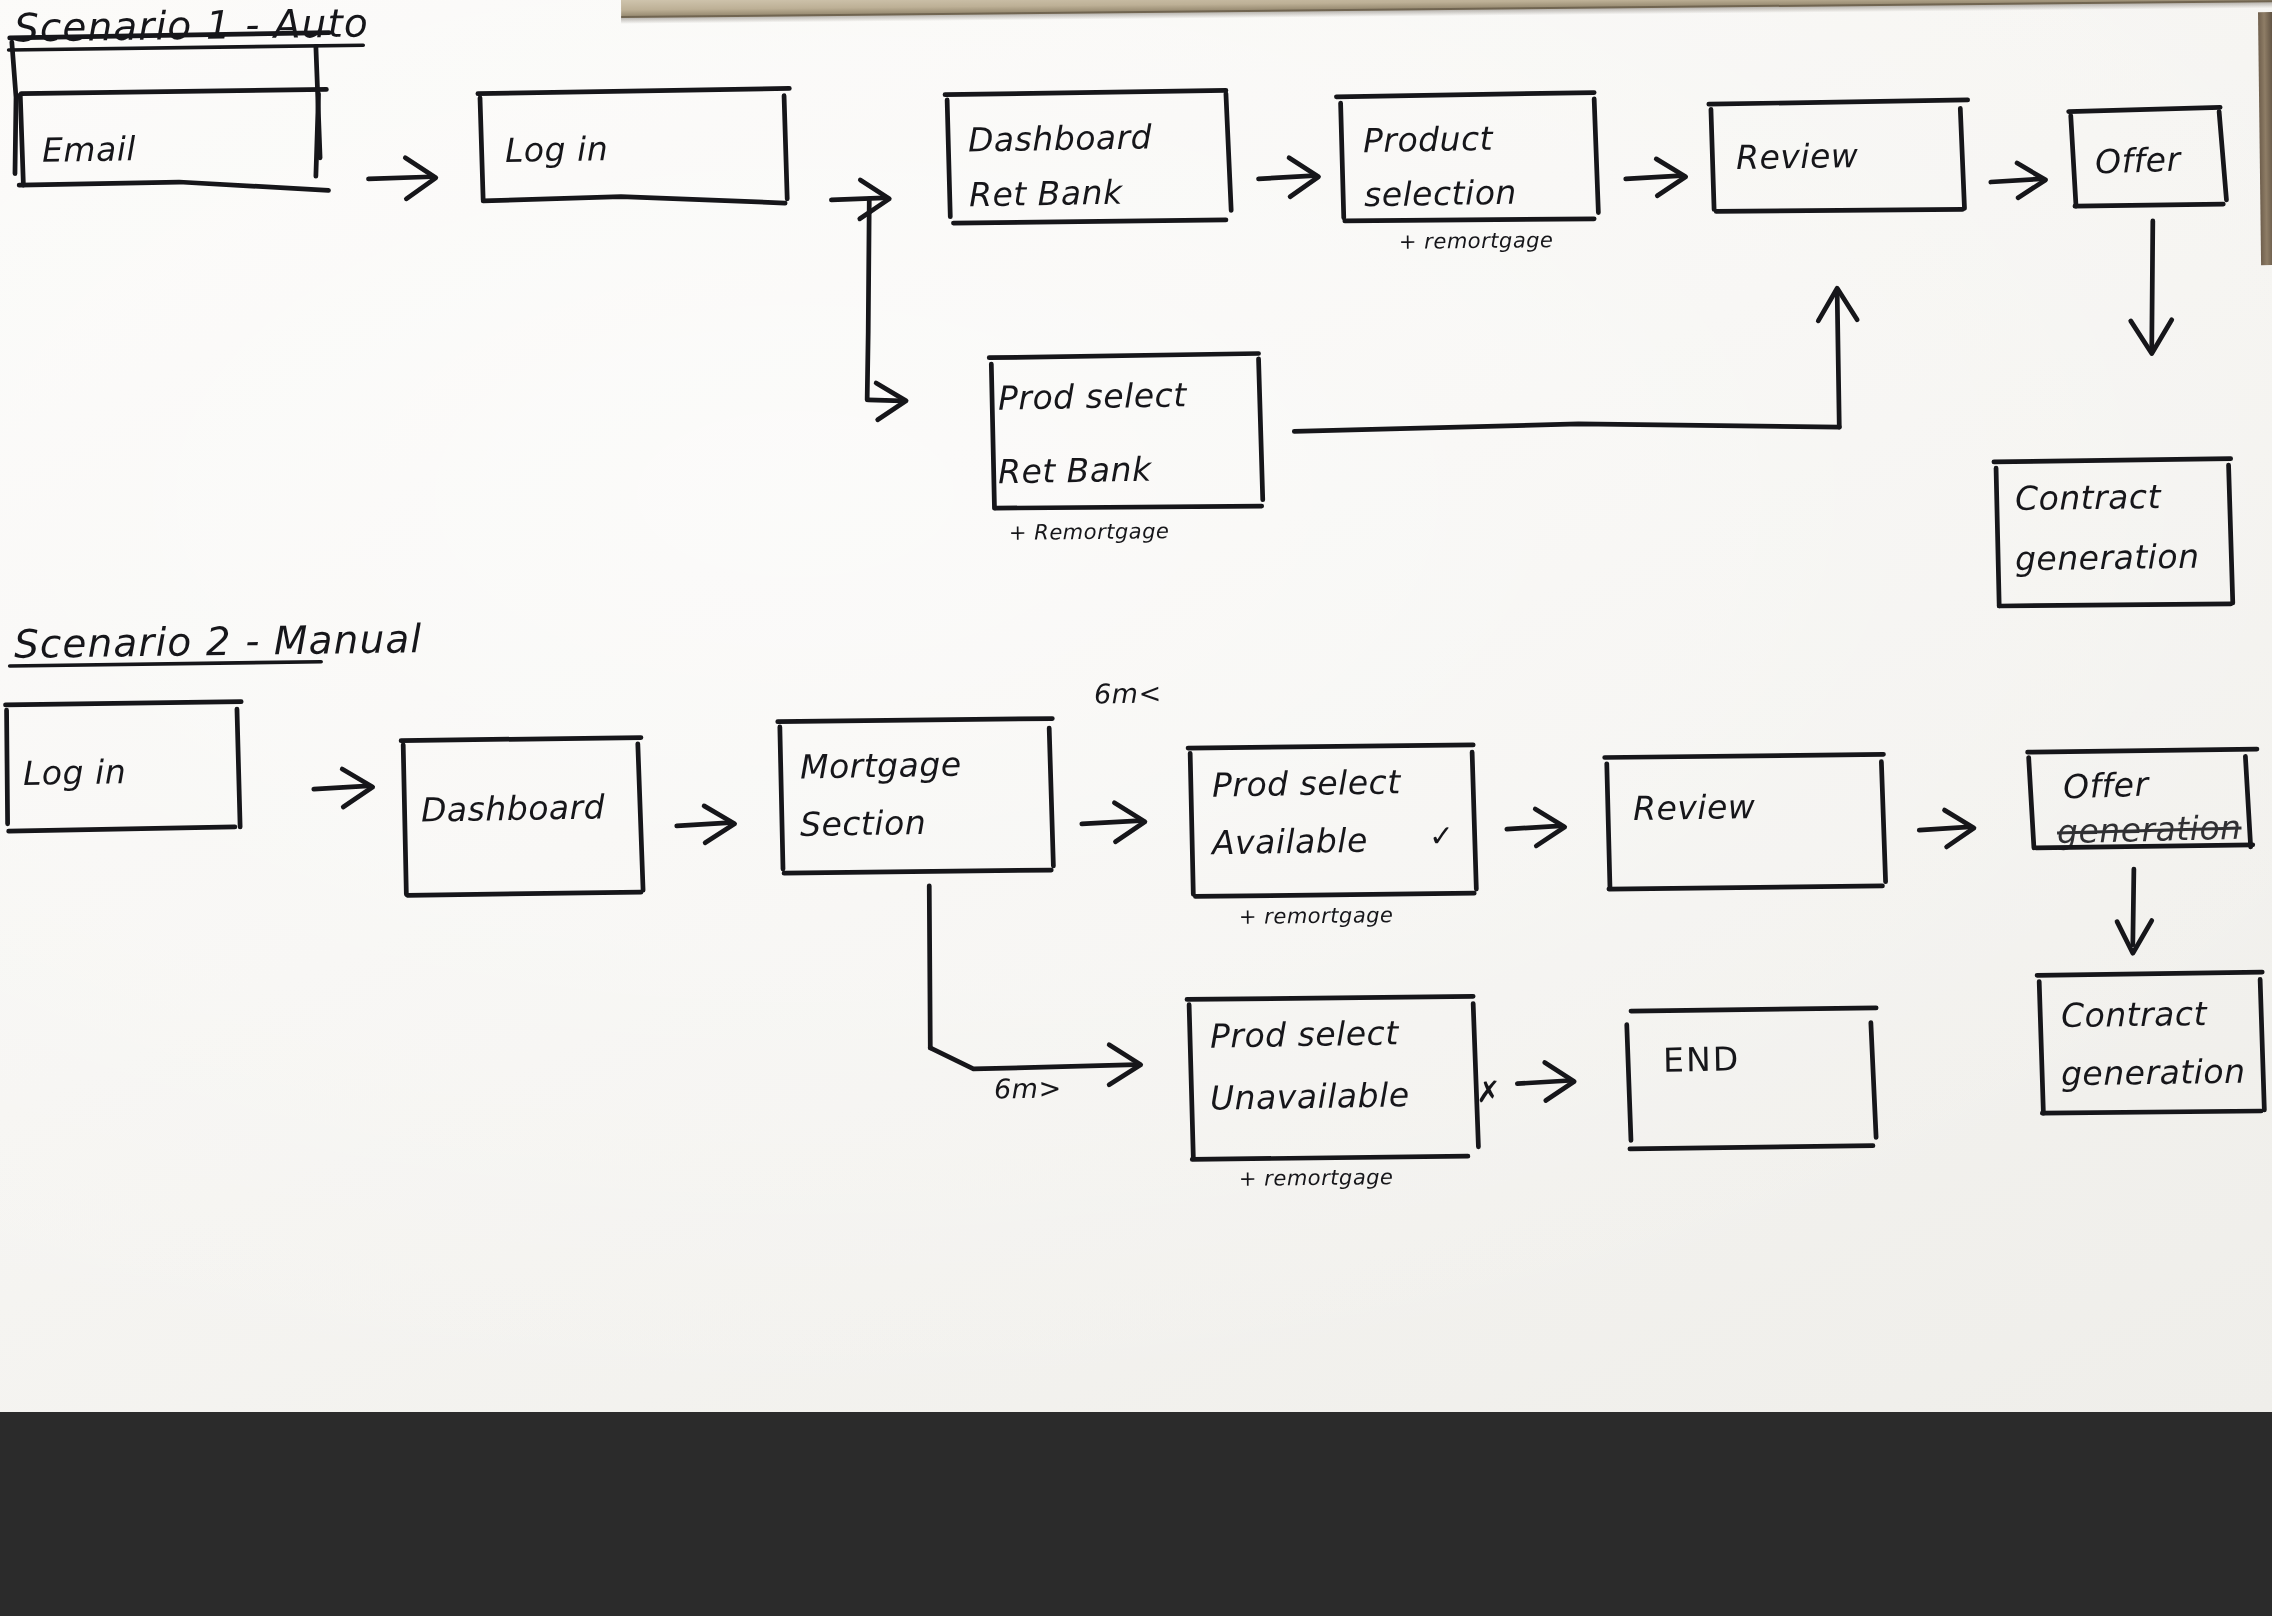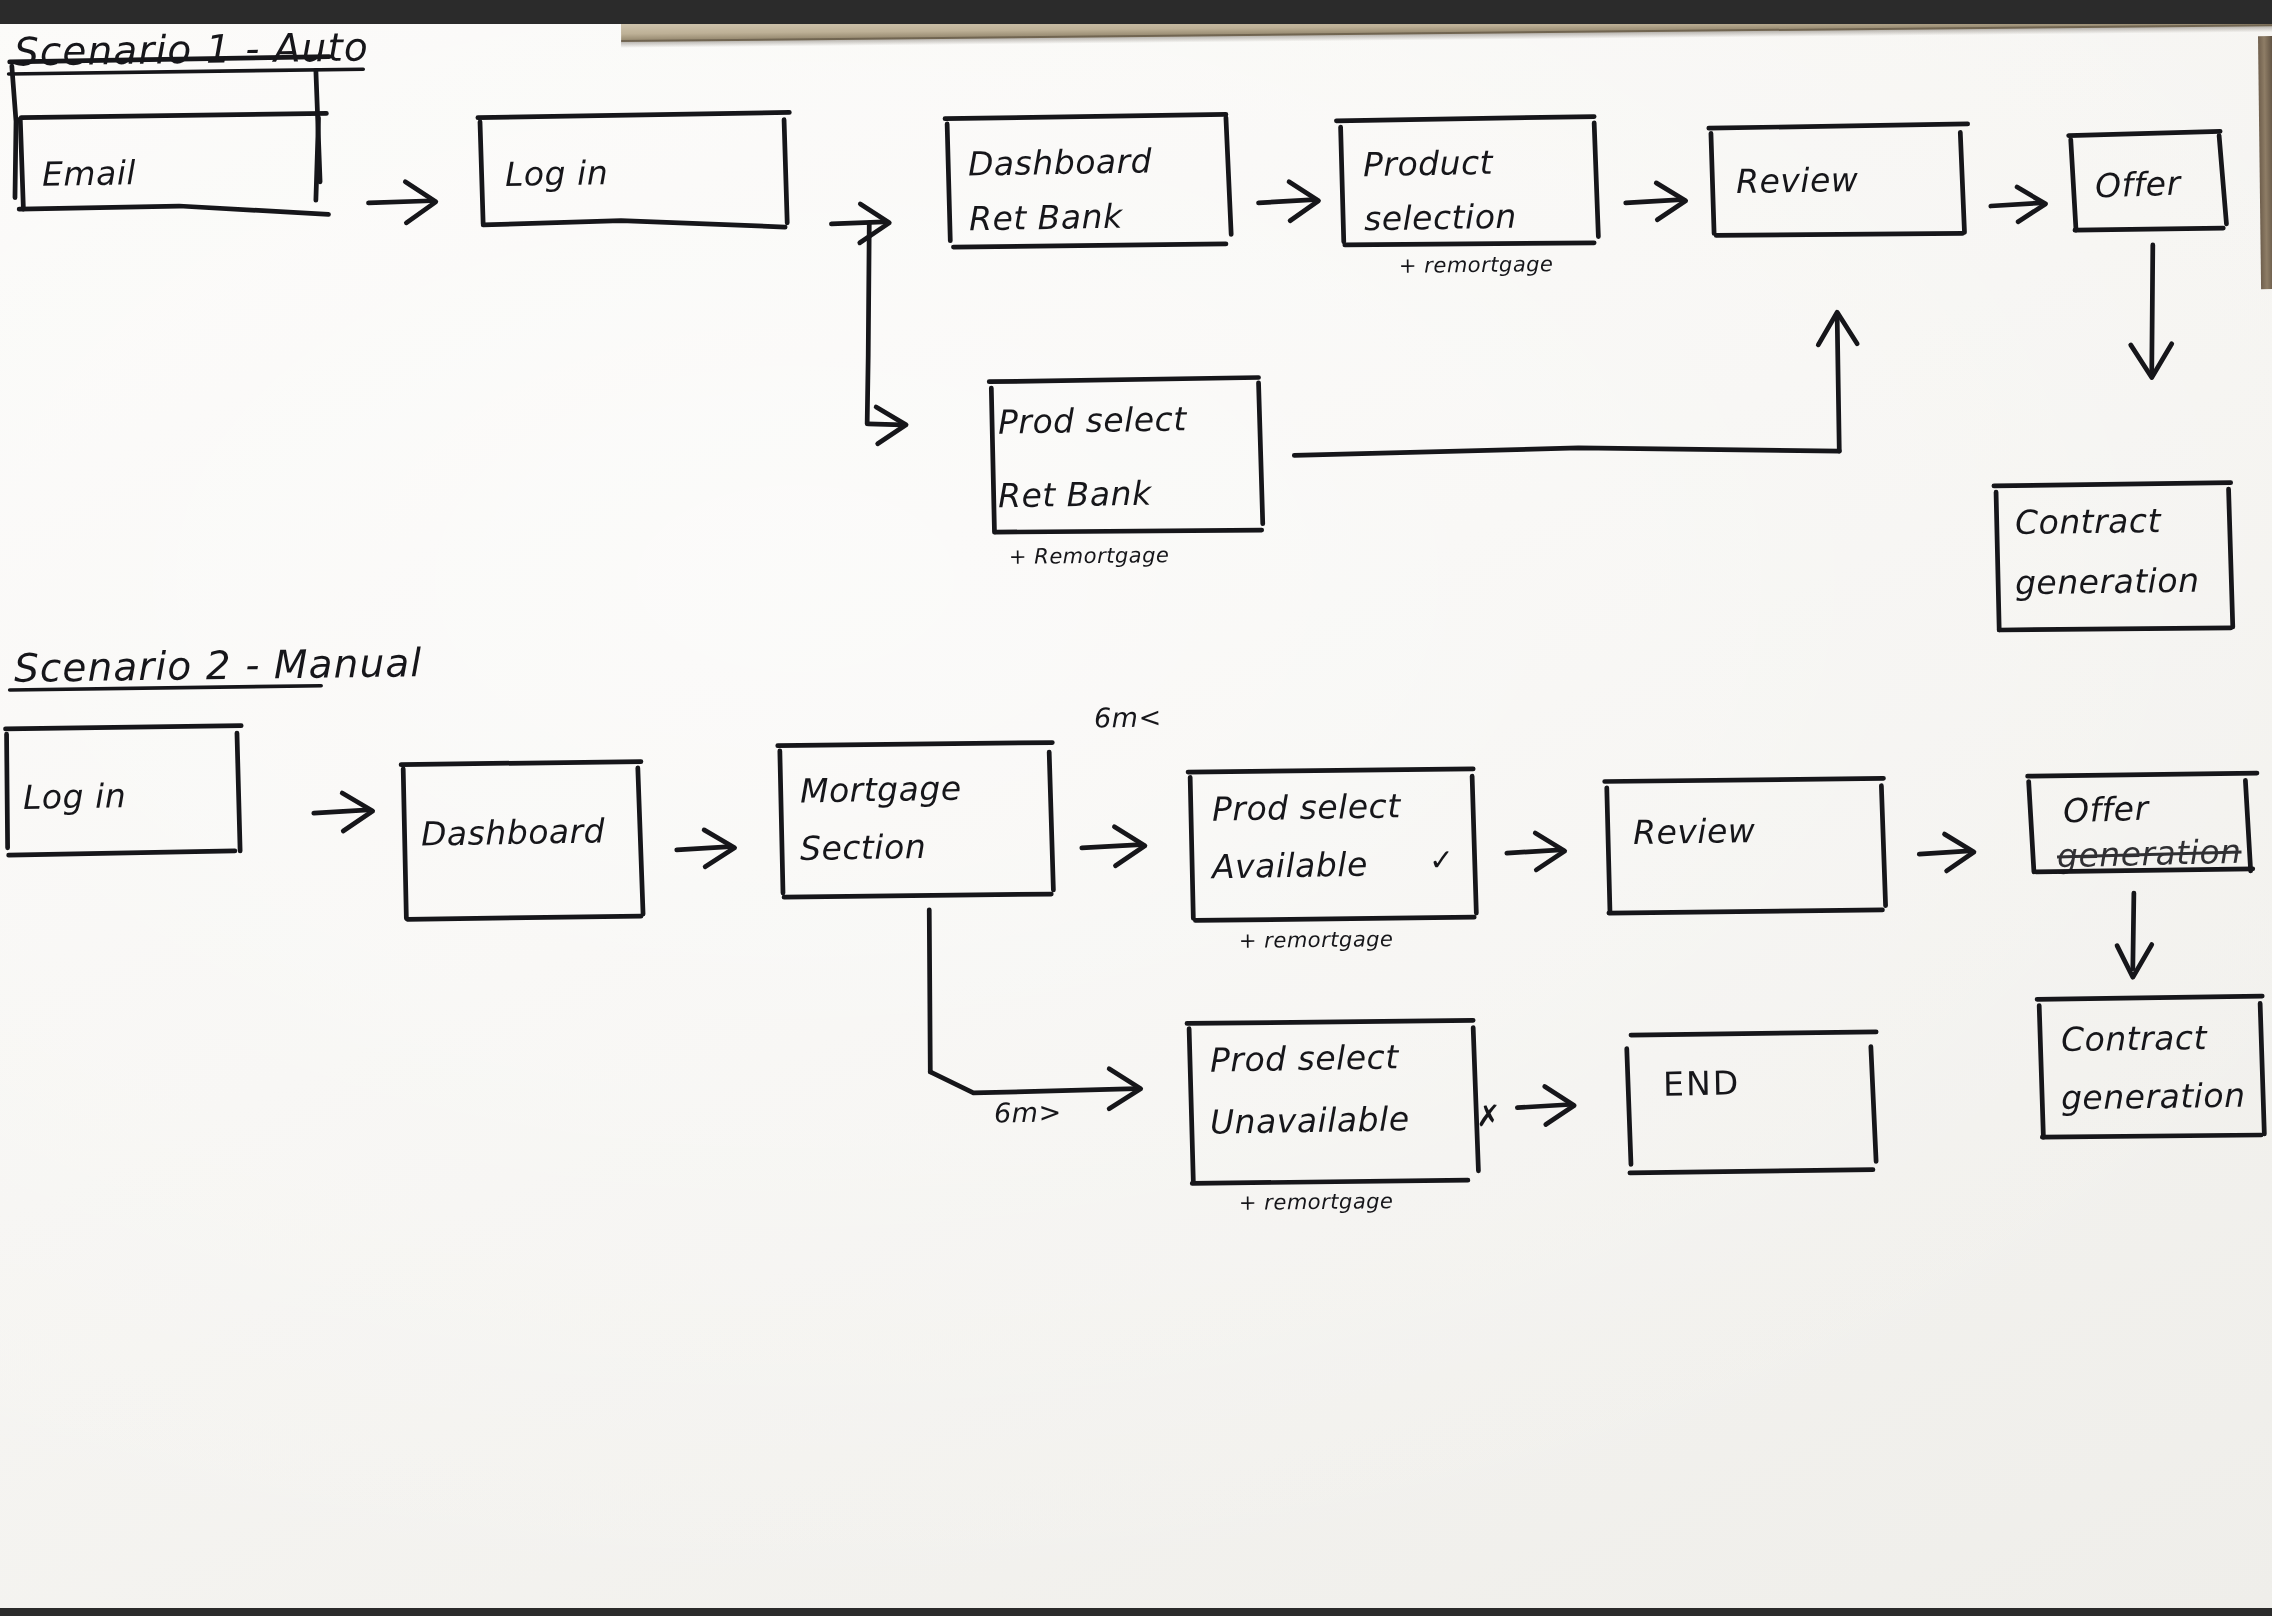--- a/index.html
+++ b/index.html
@@ -1,23 +1,22 @@
 <!DOCTYPE html>
 <html style="font-size:8.4px"><head>
 <meta charset="utf-8">
 <title>Whiteboard Flow Sketch</title>
 <style>
   html,body{margin:0;padding:0;background:#2b2b2b;}
   #board{
     position:relative;
-    width:2273px;height:1584px;
+    width:2273px;height:1412px;
     background:#3b82f6;
     overflow:hidden;
     font-family:"DejaVu Sans","Liberation Sans",sans-serif;
-    margin-top:24px;
   }
   
   #lighting{
     position:absolute;inset:0;
     background:
       radial-gradient(ellipse 130% 110% at 35% 35%, rgba(255,255,255,0.55) 0%, rgba(255,255,255,0) 60%),
       linear-gradient(155deg, #fbfaf8 0%, #f6f5f2 45%, #efeeea 100%);
     pointer-events:none;
   }
   

